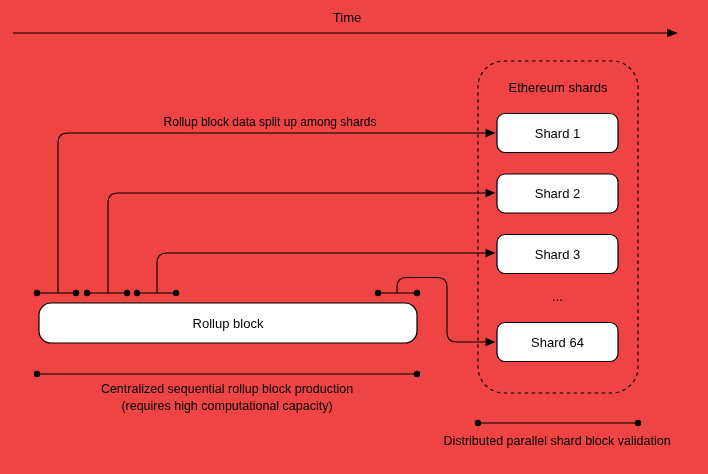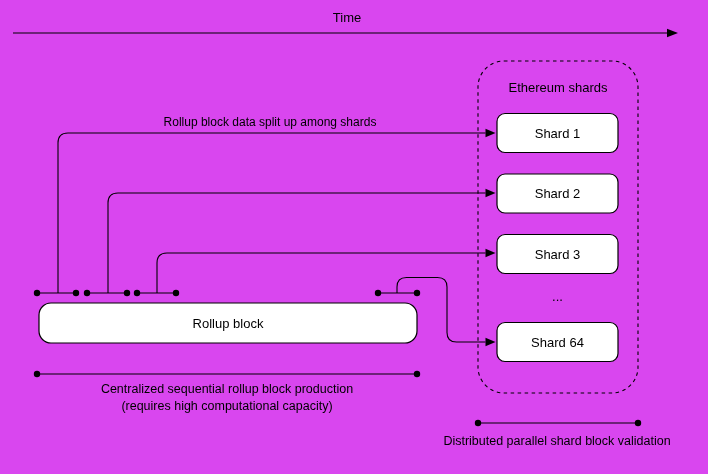--- a/index.html
+++ b/index.html
@@ -4,21 +4,21 @@
 <style>
   html, body {
     margin: 0;
     padding: 0;
     background: #ffffff;
   }
   .stage {
     position: relative;
     width: 708px;
     height: 474px;
-    background: #d946ef;
+    background: #ef4444;
     overflow: hidden;
   }
   svg { display: block; }
   .ln {
     stroke: #000000;
     stroke-width: 1.1;
     fill: none;
   }
   .boxln {
     stroke: #000000;

